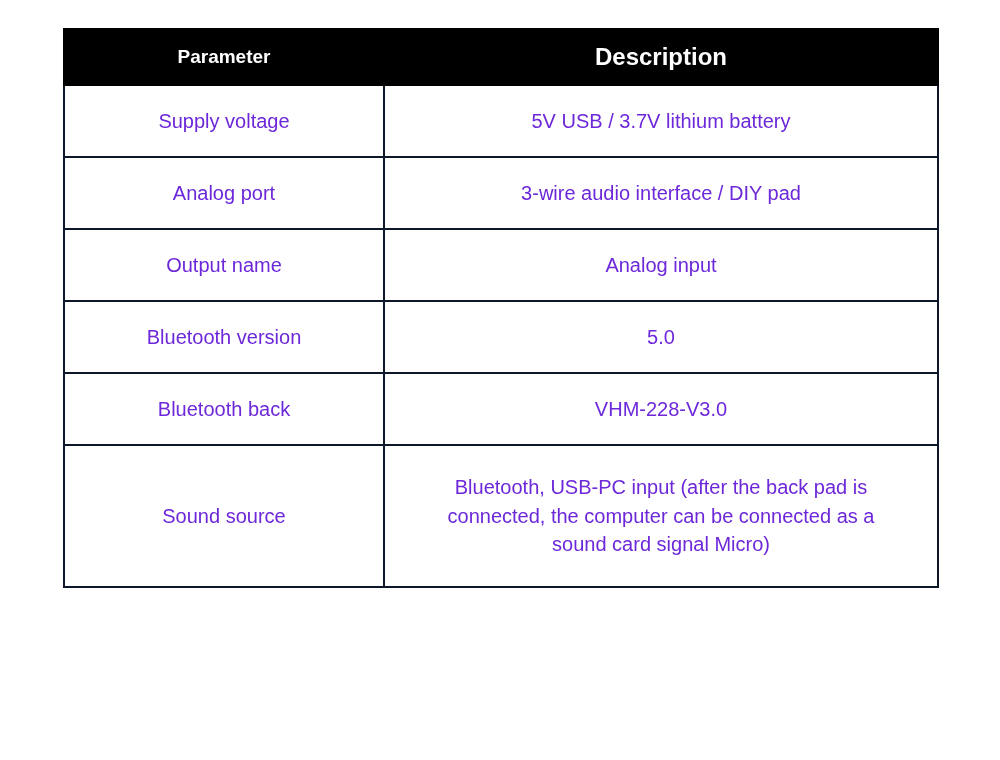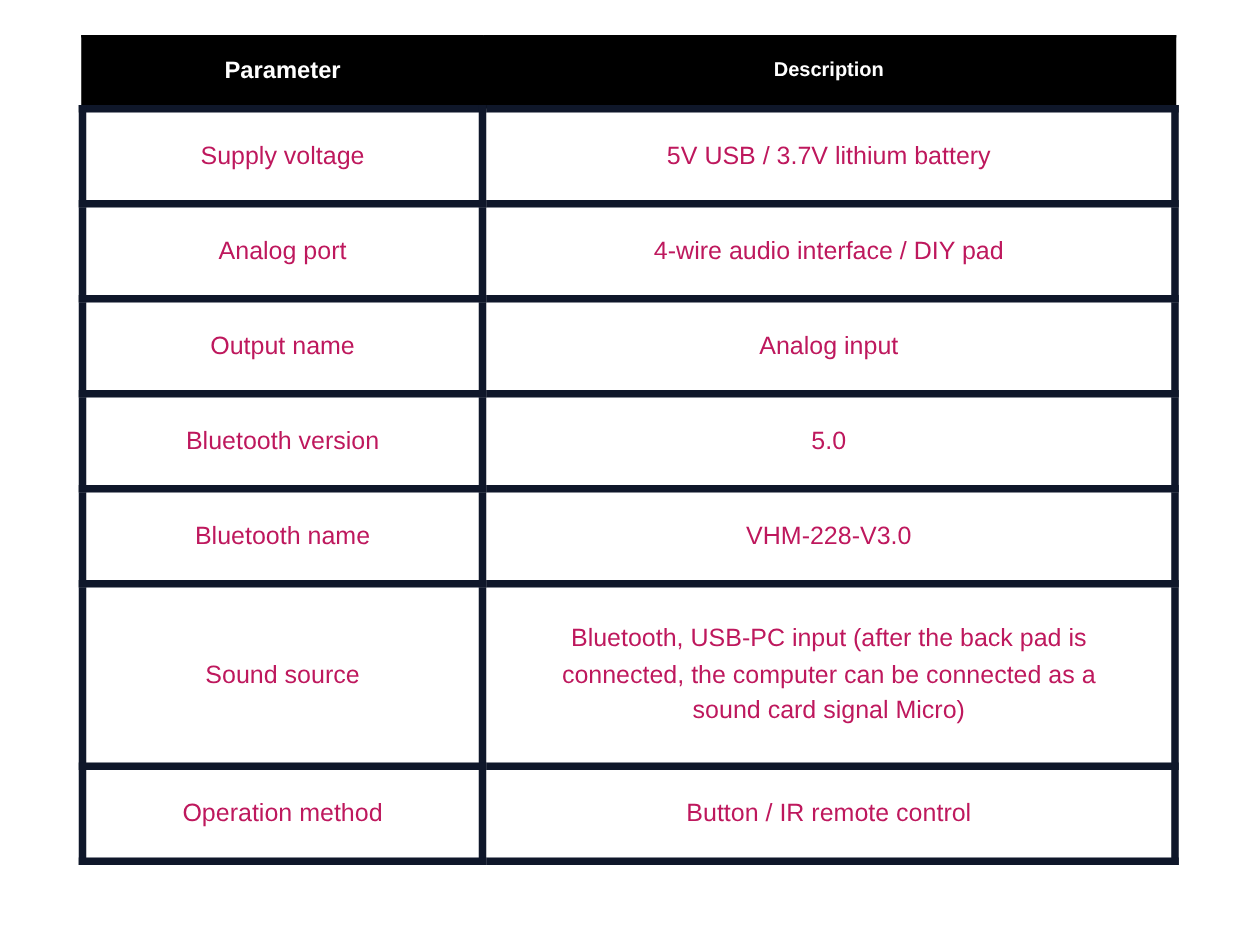--- a/index.html
+++ b/index.html
@@ -26,26 +26,26 @@
     color: #ffffff;
     border: 2px solid #000000;
     height: 54px;
     text-align: center;
     vertical-align: middle;
     font-weight: bold;
     padding: 0;
     margin-top: 36px;
   }
   .spec-table th.param-head { font-size: 19px; }
-  .spec-table th.desc-head  { font-size: 16px; }
+  .spec-table th.desc-head  { font-size: 24px; }
 
   .spec-table td {
-    border: 6px solid #0f172a;
+    border: 2px solid #0f172a;
     background: #ffffff;
-    color: #be185d;
+    color: #6d28d9;
     height: 70px;
     text-align: center;
     vertical-align: middle;
     font-size: 20px;
     line-height: 1.42;
     padding: 0 8px;
   }
   .spec-table tr.tall td { height: 140px; }
   .spec-table td.desc-cell { padding: 0 56px; }
   .spec-table td.desc-cell .wrap {
@@ -67,36 +67,32 @@
       <th class="desc-head">Description</th>
     </tr>
   </thead>
   <tbody>
     <tr>
       <td class="param-cell">Supply voltage</td>
       <td class="desc-cell"><span class="wrap">5V USB / 3.7V lithium battery</span></td>
     </tr>
     <tr>
       <td class="param-cell">Analog port</td>
-      <td class="desc-cell"><span class="wrap">4-wire audio interface / DIY pad</span></td>
+      <td class="desc-cell"><span class="wrap">3-wire audio interface / DIY pad</span></td>
     </tr>
     <tr>
       <td class="param-cell">Output name</td>
       <td class="desc-cell"><span class="wrap">Analog input</span></td>
     </tr>
     <tr>
       <td class="param-cell">Bluetooth version</td>
       <td class="desc-cell"><span class="wrap">5.0</span></td>
     </tr>
     <tr>
-      <td class="param-cell">Bluetooth name</td>
+      <td class="param-cell">Bluetooth back</td>
       <td class="desc-cell"><span class="wrap">VHM-228-V3.0</span></td>
     </tr>
     <tr class="tall">
       <td class="param-cell">Sound source</td>
       <td class="desc-cell"><span class="wrap">Bluetooth, USB-PC input (after the back pad is connected, the computer can be connected as a sound card signal Micro)</span></td>
     </tr>
-    <tr>
-      <td class="param-cell">Operation method</td>
-      <td class="desc-cell"><span class="wrap">Button / IR remote control</span></td>
-    </tr>
   </tbody>
 </table>
 
 </body></html>

